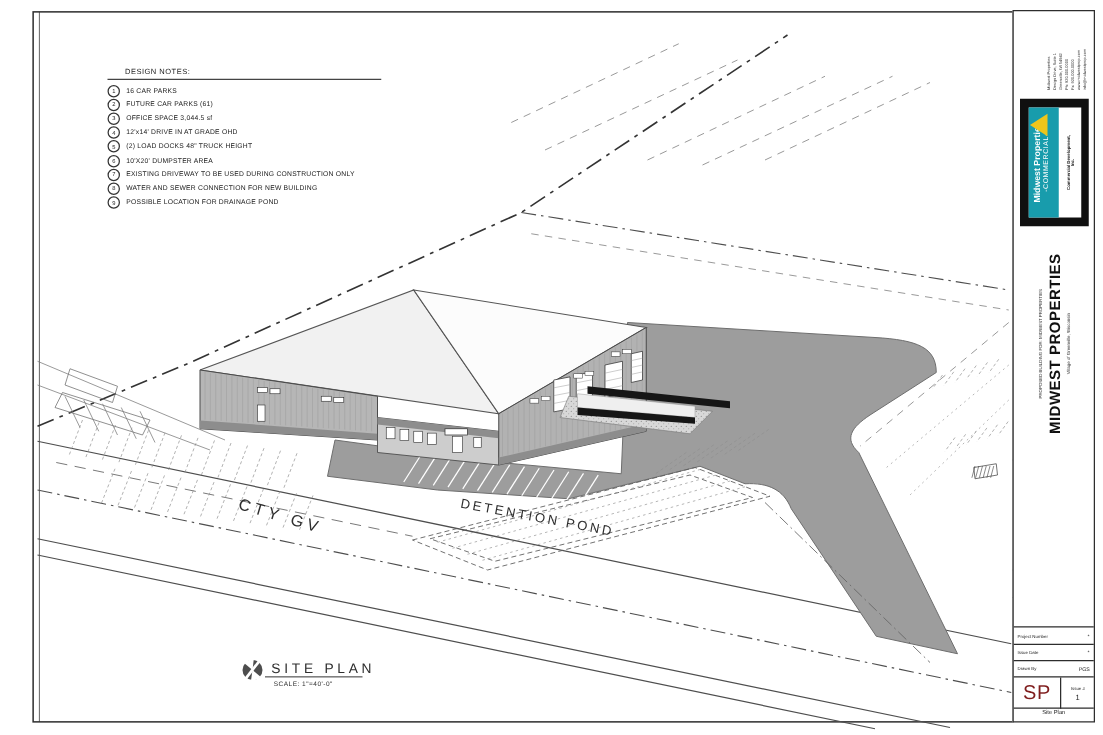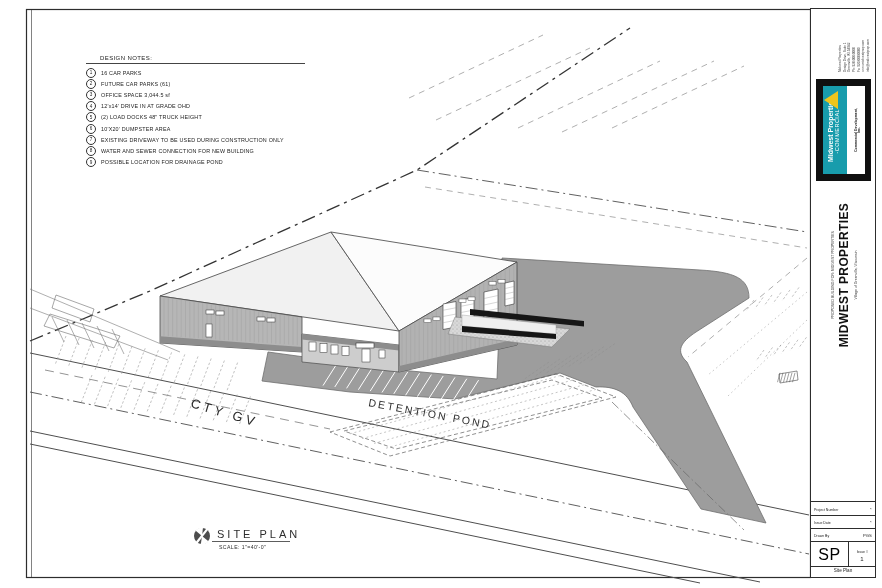--- a/index.html
+++ b/index.html
@@ -35,21 +35,21 @@
   .proj{position:absolute;left:33px;top:266px;width:190px;text-align:center;
         transform:translate(-50%,-50%) rotate(-90deg);}
   .proj .plabel{font-size:7px;color:#333;transform:scale(.5);}
   .proj .pname{font-size:12px;font-weight:bold;letter-spacing:.4px;color:#111;margin:1px 0;}
   .proj .ploc{font-size:7px;color:#333;transform:scale(.5);}
   .frow{position:absolute;left:0;right:0;display:flex;justify-content:space-between;
         align-items:center;border-top:.9px solid #2d2d2d;padding:0 3px;}
   .flab{font-size:7px;transform:scale(.5);transform-origin:left center;white-space:nowrap;}
   .fval{font-size:7px;transform:scale(.6);transform-origin:right center;}
   .sprow{position:absolute;left:0;right:0;display:flex;border-top:.9px solid #2d2d2d;}
-  .spcell{width:37px;text-align:center;font-size:16px;color:#000000;line-height:25px;letter-spacing:.5px;}
+  .spcell{width:37px;text-align:center;font-size:16px;color:#7f1d1d;line-height:25px;letter-spacing:.5px;}
   .isscell{flex:1;border-left:.9px solid #2d2d2d;display:flex;flex-direction:column;
            align-items:center;justify-content:center;}
   .isslab{font-size:7px;transform:scale(.5);}
   .issval{font-size:6px;margin-top:1px;}
   .snrow{position:absolute;left:0;right:0;border-top:.9px solid #2d2d2d;text-align:center;}
   .snrow .snv{font-size:7px;transform:scale(.66);white-space:nowrap;}
   
   .rd{stroke:#4e4e4e;stroke-width:1;fill:none}
   .rd2{stroke:#787878;stroke-width:.6;fill:none}
   .dd{stroke:#4e4e4e;stroke-width:.9;stroke-dasharray:12 4 2 4;fill:none}

